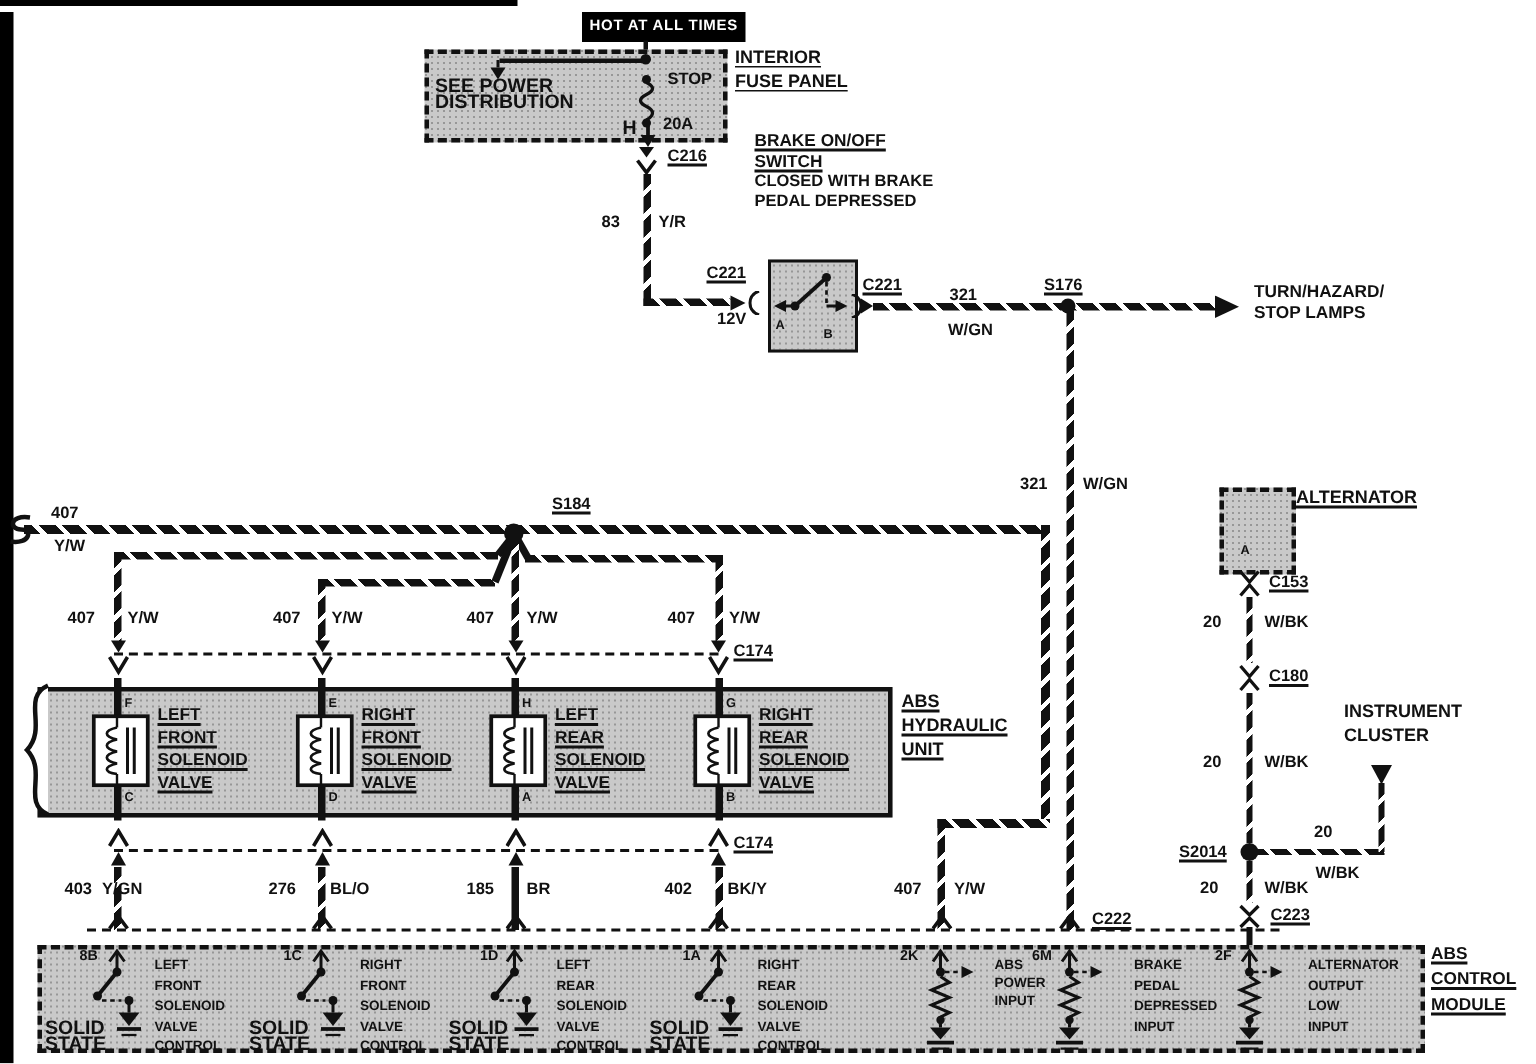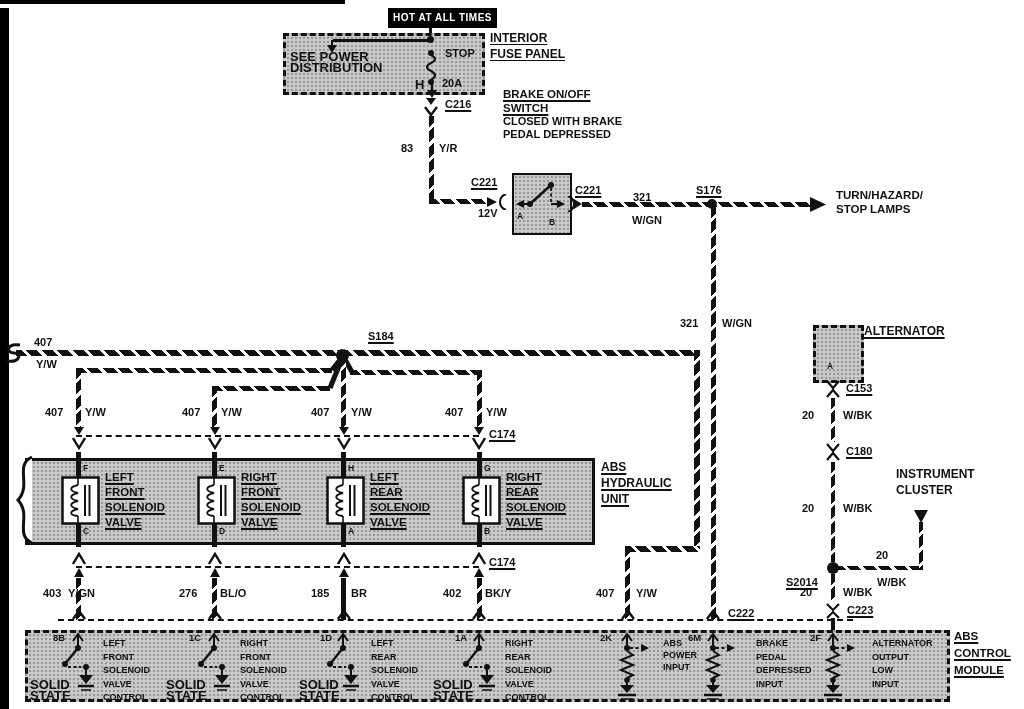--- a/index.html
+++ b/index.html
@@ -293,21 +293,21 @@
       <path d="M1 18 L7 11 L13 18" fill="none" stroke="#111" stroke-width="2.2"></path>
     </svg>
   <div class="lbl u" style="left:846px;top:445px;">C180</div>
   <div class="wv" style="left:831px;top:462px;width:4px;height:100px;"></div>
   <div class="lbl" style="left:802px;top:502px;">20</div>
   <div class="lbl" style="left:843px;top:502px;">W/BK</div>
   <div class="lbl s12" style="left:896px;top:466px;">INSTRUMENT
 CLUSTER</div>
 
   <div class="dot" style="left:827px;top:562px;width:12px;height:12px;"></div>
-  <div class="lbl u" style="left:786px;top:576px;">S2014</div>
+  <div class="lbl u" style="left:786px;top:562px;">S2014</div>
   <div class="wh" style="left:835px;top:566px;width:88px;height:4px;"></div>
   <div class="wv" style="left:919px;top:522px;width:4px;height:46px;"></div>
   <svg class="abs" style="left:914px;top:510px;" width="14" height="13" viewBox="0 0 14 13">
       <path d="M0 0 L14 0 L7 13 Z" fill="#111"></path>
     </svg>
   <div class="lbl" style="left:876px;top:549px;">20</div>
   <div class="lbl" style="left:877px;top:576px;">W/BK</div>
 
   <div class="wv" style="left:831px;top:574px;width:4px;height:28px;"></div>
   <div class="lbl" style="left:800px;top:586px;">20</div>

